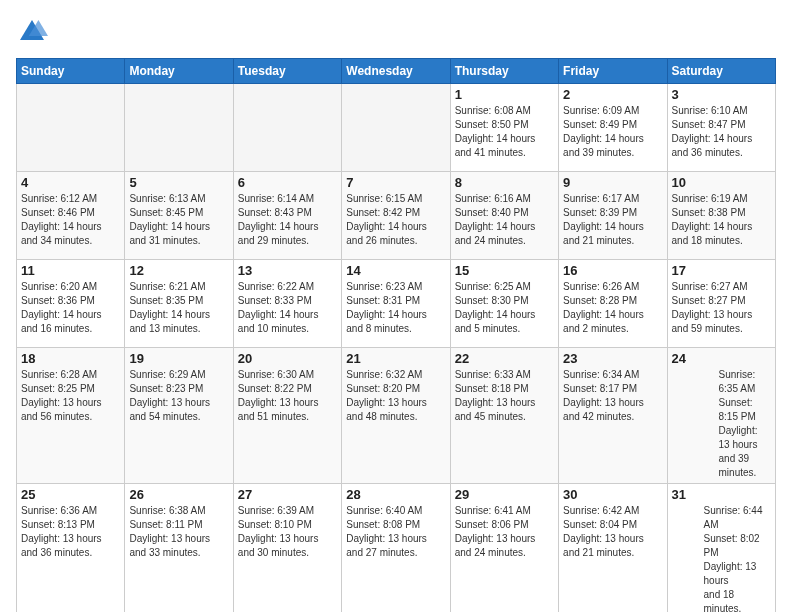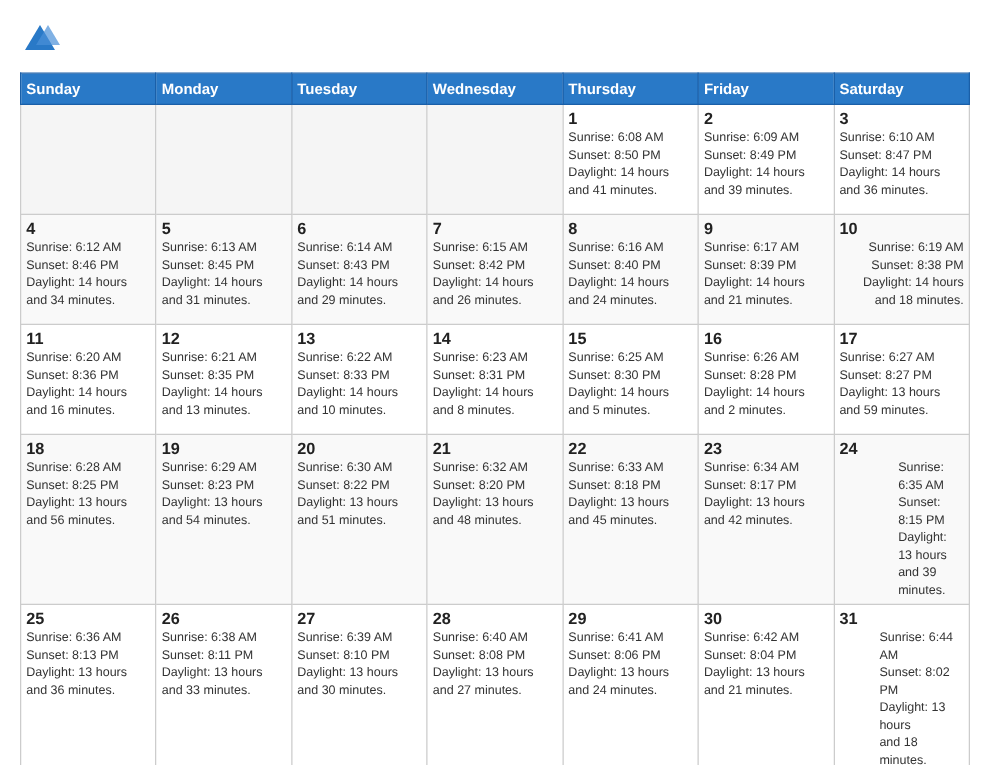--- a/index.html
+++ b/index.html
@@ -198,21 +198,21 @@
           </td>
           <td>
             <span class="day-number">9</span>
             <div class="day-info" style="white-space: pre-line;">Sunrise: 6:17 AM
 Sunset: 8:39 PM
 Daylight: 14 hours
 and 21 minutes.</div>
           </td>
           <td>
             <span class="day-number">10</span>
-            <div class="day-info" style="white-space: pre-line; text-align: right;">Sunrise: 6:19 AM
+            <div class="day-info" style="white-space: pre-line;">Sunrise: 6:19 AM
 Sunset: 8:38 PM
 Daylight: 14 hours
 and 18 minutes.</div>
           </td>
         </tr>
         <tr>
           <td>
             <span class="day-number">11</span>
             <div class="day-info" style="white-space: pre-line;">Sunrise: 6:20 AM
 Sunset: 8:36 PM

